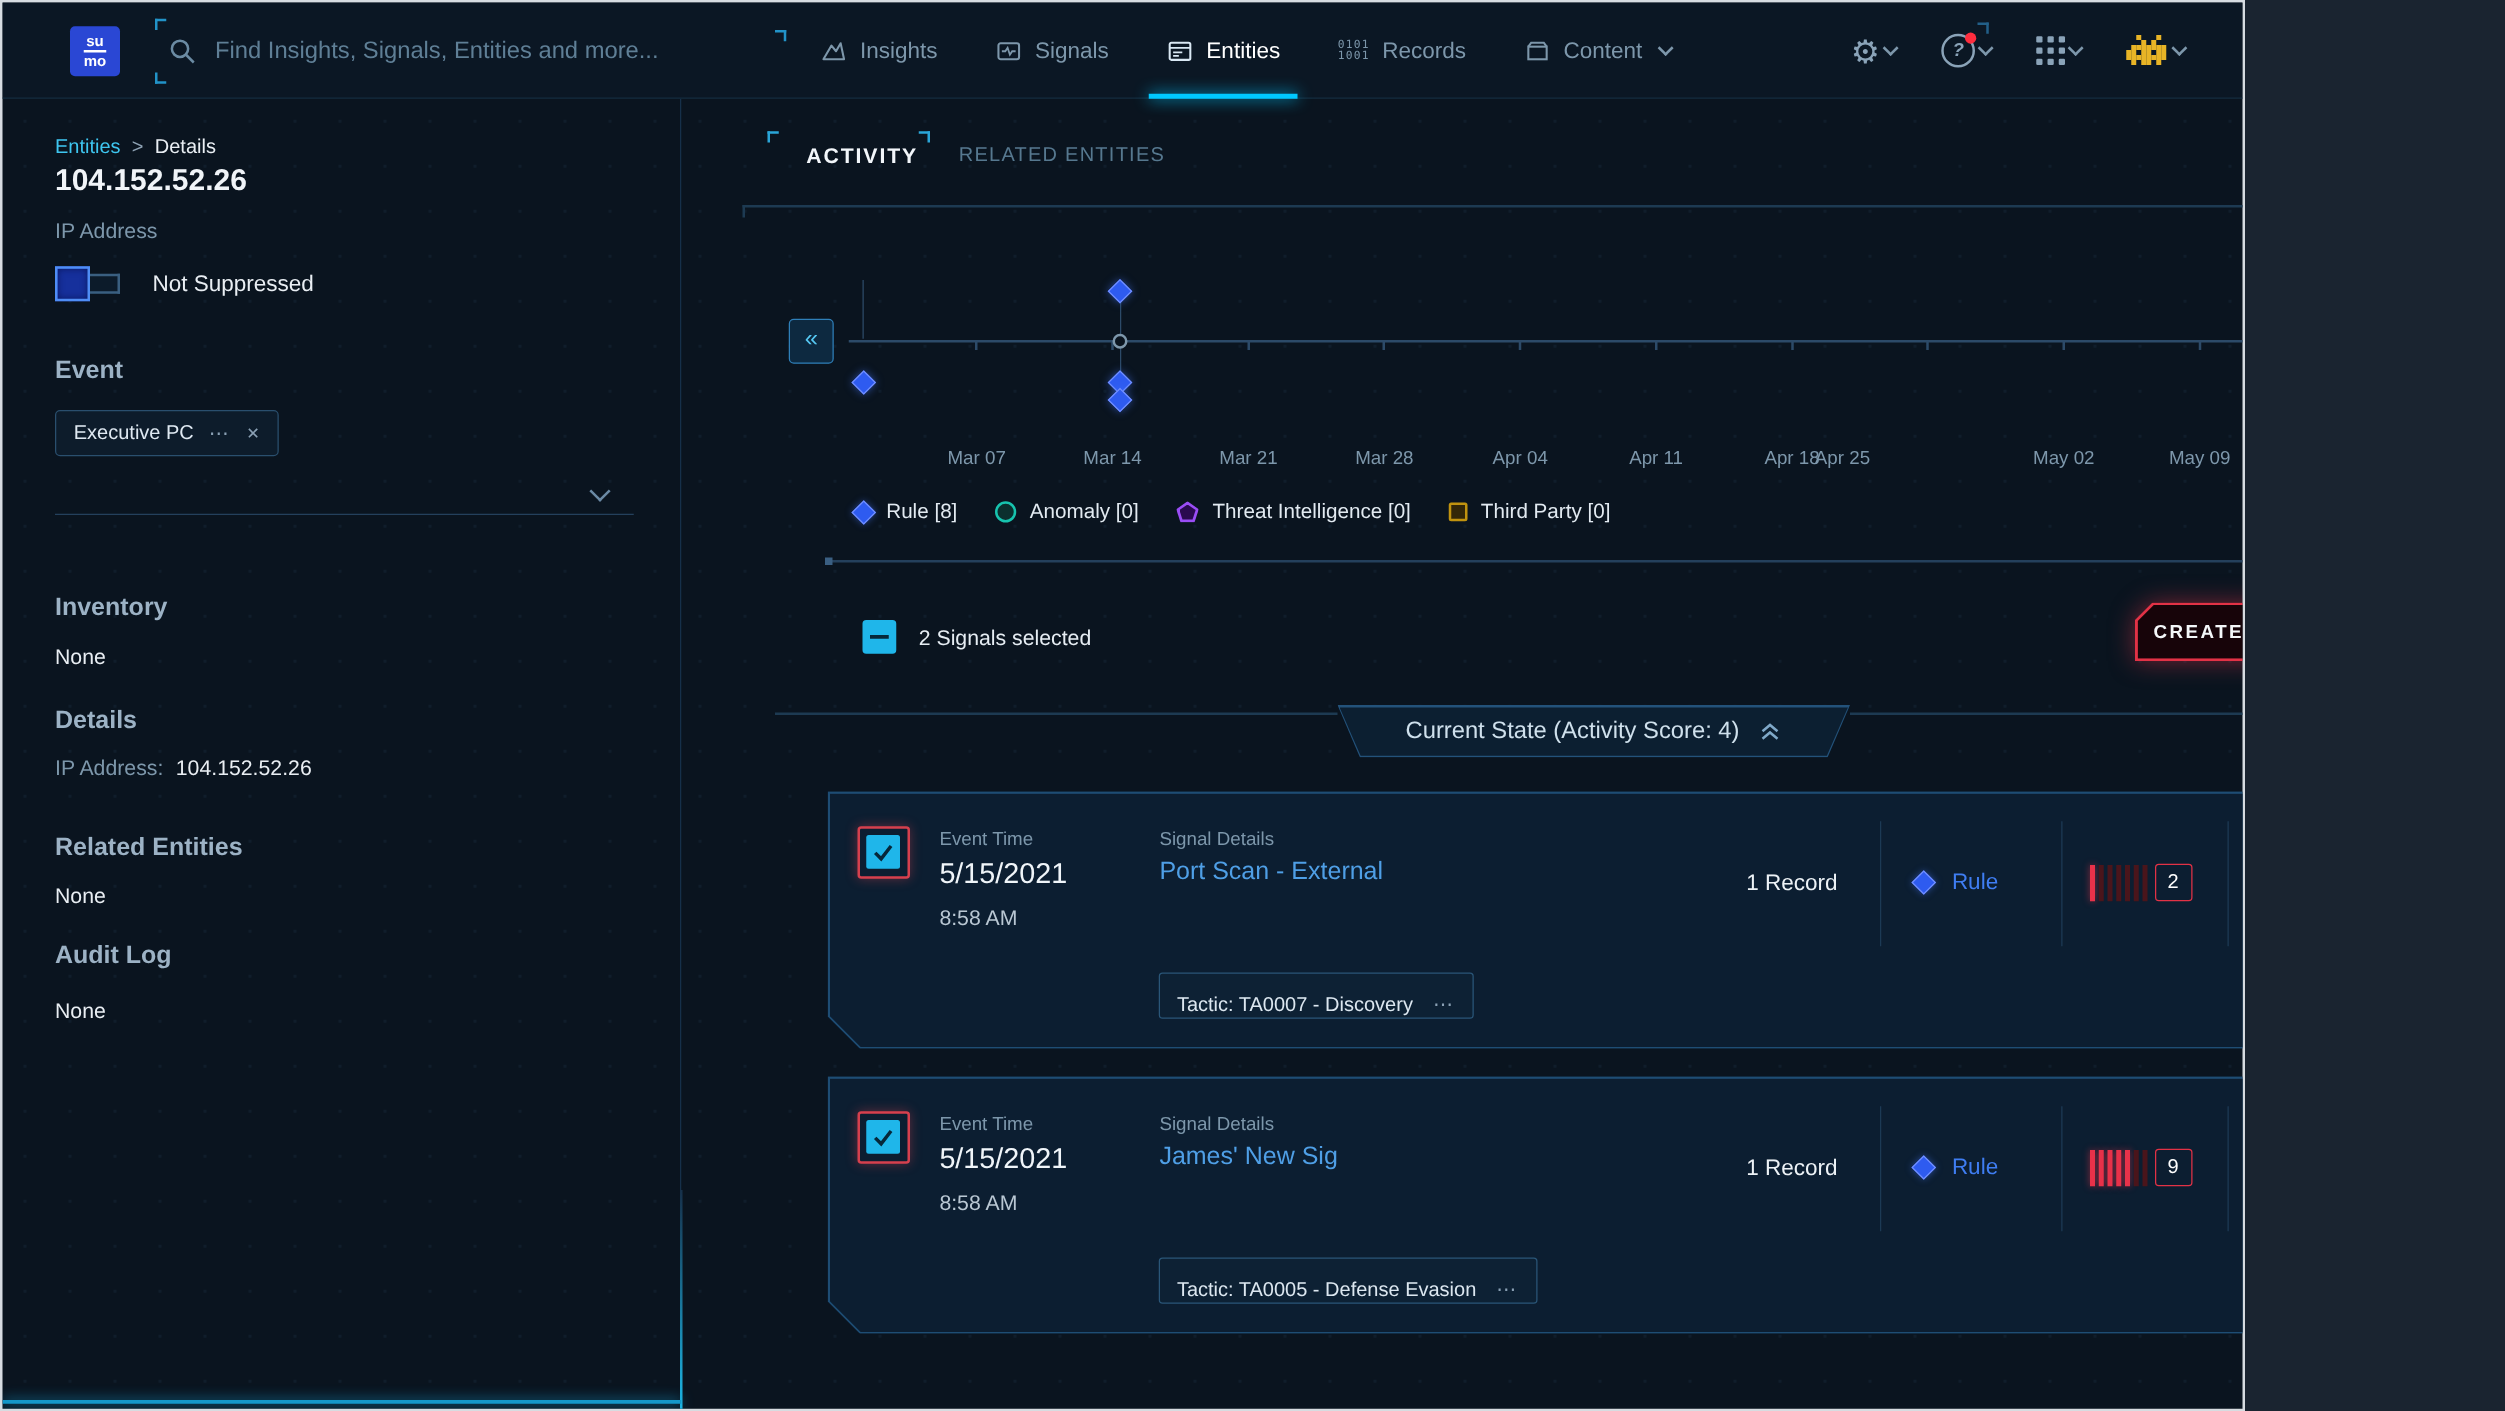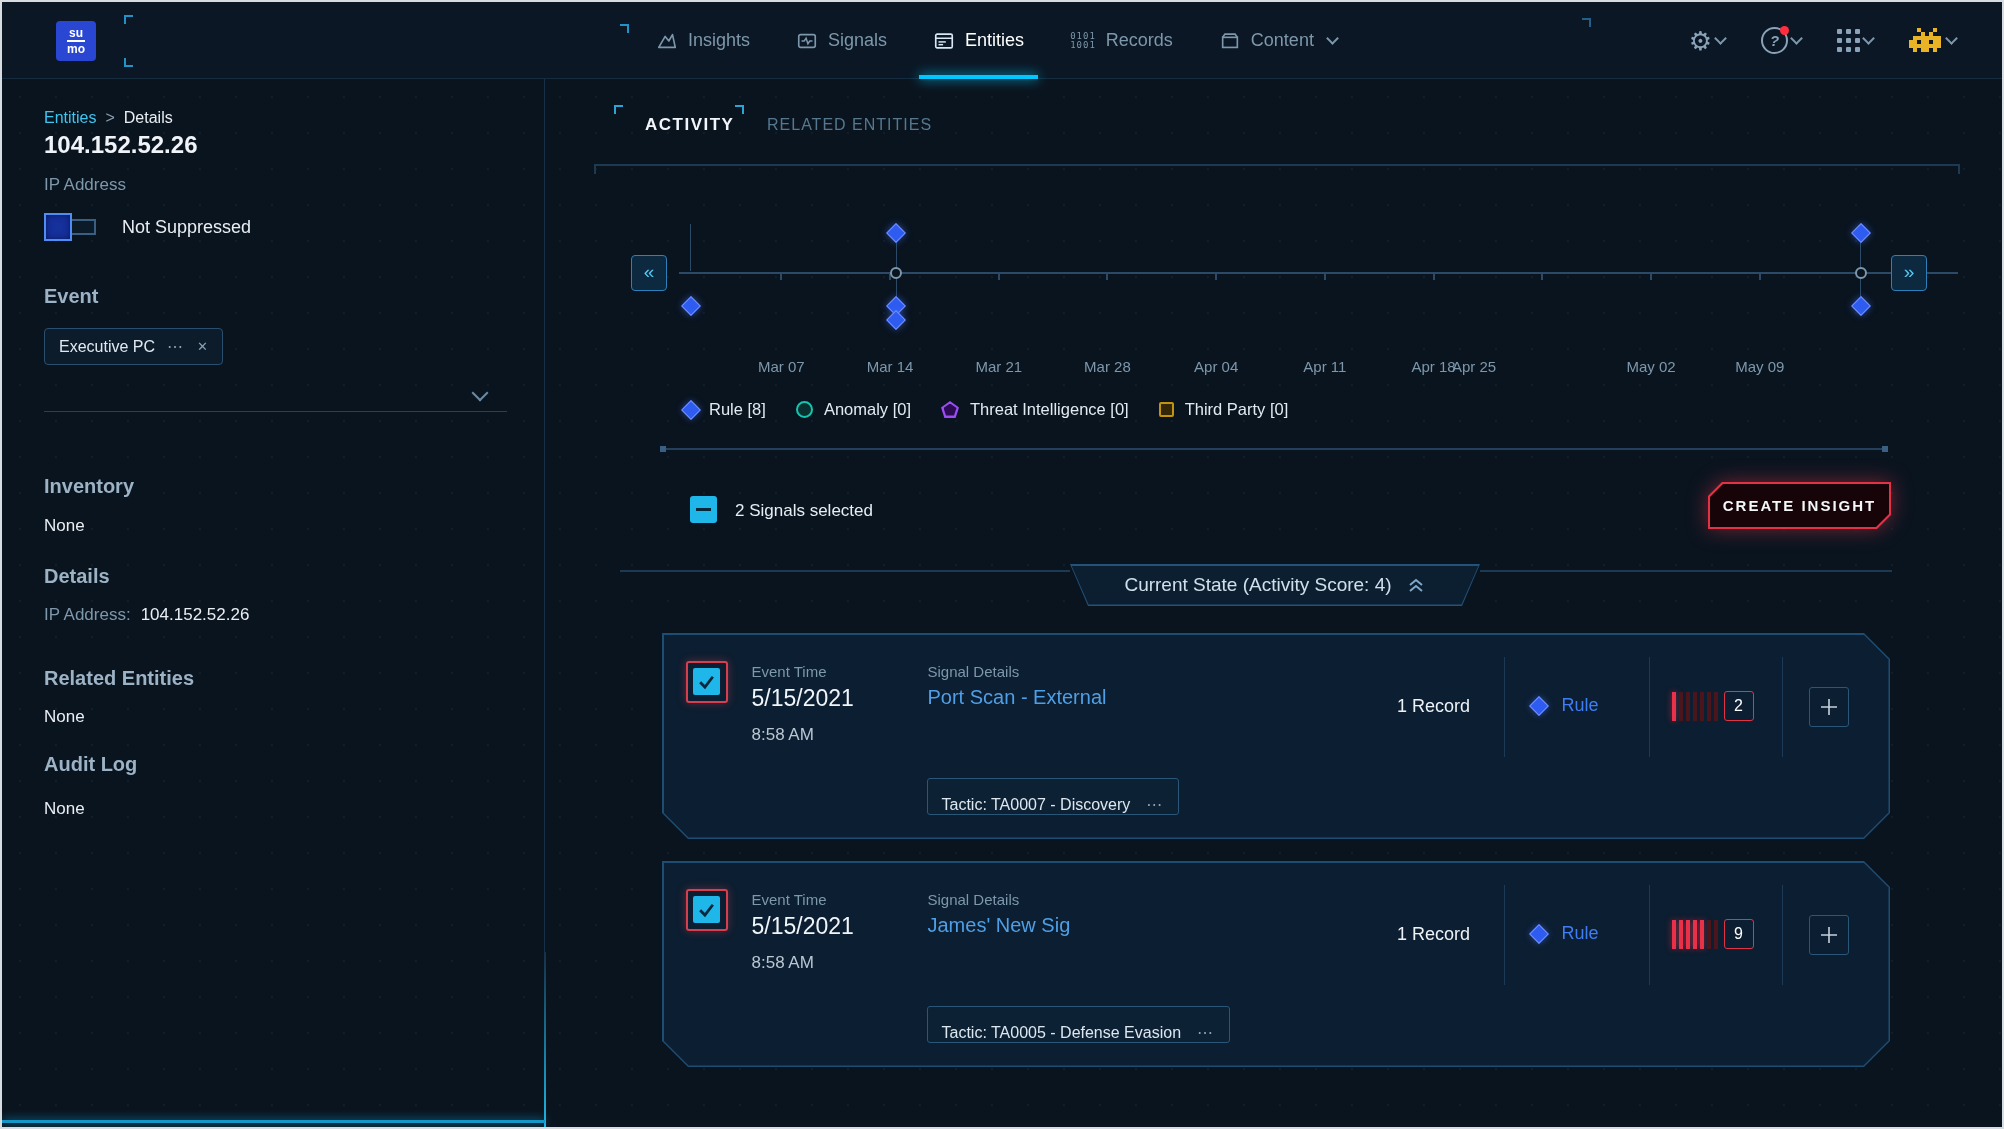--- a/index.html
+++ b/index.html
@@ -1,17 +1,17 @@
 <!DOCTYPE html>
 <html><head>
 <meta charset="utf-8">
 <style>
   *{margin:0;padding:0;box-sizing:border-box;}
   body{background:#1a2430;font-family:"Liberation Sans",sans-serif;}
-  .canvas{position:relative;width:2004px;height:1129px;background:#0a141f;border:2px solid #d7dce1;overflow:hidden;color:#e6edf3;}
+  .canvas{position:relative;width:1796px;height:1129px;background:#0a141f;border:2px solid #d7dce1;overflow:hidden;color:#e6edf3;}
   .canvas::before{content:"";position:absolute;inset:77px 0 0 0;background-image:radial-gradient(rgba(70,110,150,0.10) 1.2px,transparent 1.4px);background-size:36px 36px;pointer-events:none;}
 
   
   .topbar{position:absolute;left:0;top:0;width:100%;height:77px;background:#0b1724;border-bottom:1px solid #152c3f;z-index:5;}
   .logo{position:absolute;left:54px;top:19px;width:40px;height:40px;background:#2a47d4;border-radius:4px;display:flex;flex-direction:column;align-items:center;justify-content:center;color:#fff;font-weight:bold;font-size:12px;line-height:12px;cursor:pointer;}
   .logo-rule{width:18px;height:2px;background:#fff;margin:1px 0;}
   .search{position:absolute;left:132px;top:19px;width:480px;height:40px;display:flex;align-items:center;gap:14px;}
   .search-input{flex:1;background:transparent;border:none;outline:none;color:#9fb4c6;font-size:19px;font-family:"Liberation Sans",sans-serif;}
   .search-input::placeholder{color:#5f7f96;}
   .deco{position:absolute;width:9px;height:9px;}
@@ -148,20 +148,27 @@
       <span>su</span>
       <span class="logo-rule"></span>
       <span>mo</span>
     </div>
 
     <span class="deco tl"></span>
     <span class="deco bl"></span>
     <span class="deco tr"></span>
     <span class="deco nr"></span>
 
+    <div class="search">
+      <svg width="24" height="24" viewBox="0 0 24 24">
+        <circle cx="10" cy="10" r="6.5" fill="none" stroke="#6b8ba3" stroke-width="2"></circle>
+        <line x1="15" y1="15" x2="21" y2="21" stroke="#6b8ba3" stroke-width="2"></line>
+      </svg>
+      <input class="search-input" type="text" placeholder="Find Insights, Signals, Entities and more..." style="">
+    </div>
 
     <nav class="nav">
       <div class="nav-item">
         <svg class="nav-ic" width="22" height="22" viewBox="0 0 24 24">
           <path d="M3 19 L10 7 L14 12 L18 5 L21 19 Z" fill="none" stroke="#7d97ab" stroke-width="1.8" stroke-linejoin="round"></path>
         </svg>
         <span>Insights</span>
       </div>
       <div class="nav-item">
         <svg class="nav-ic" width="22" height="22" viewBox="0 0 24 24">

